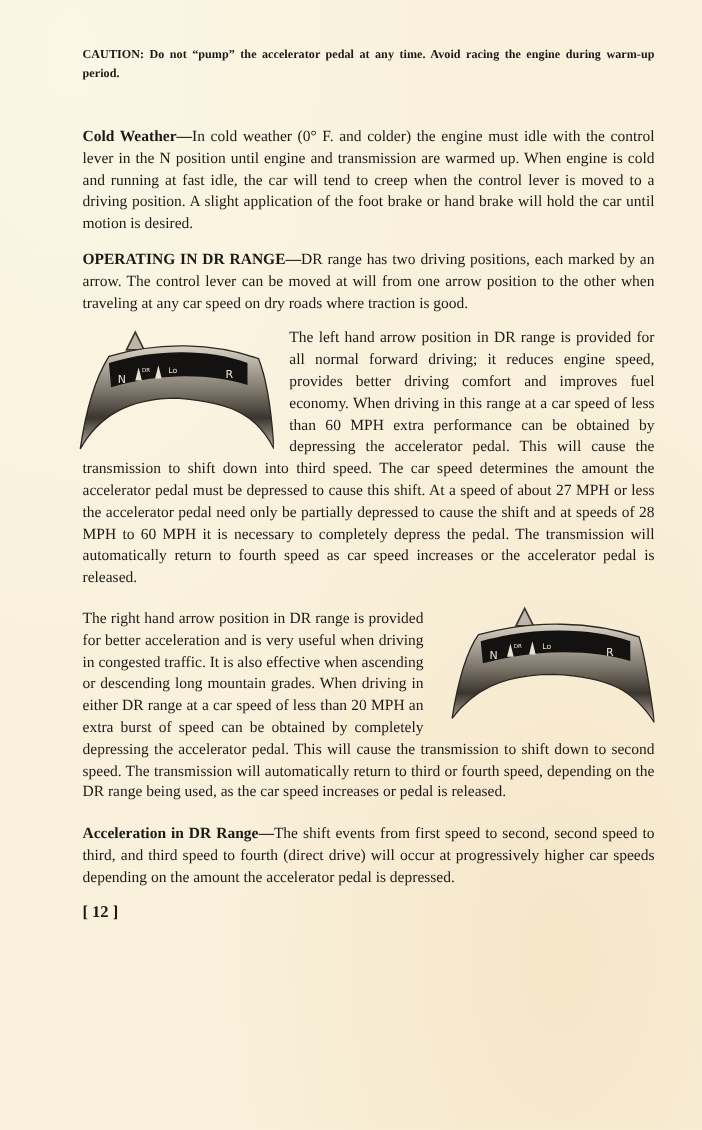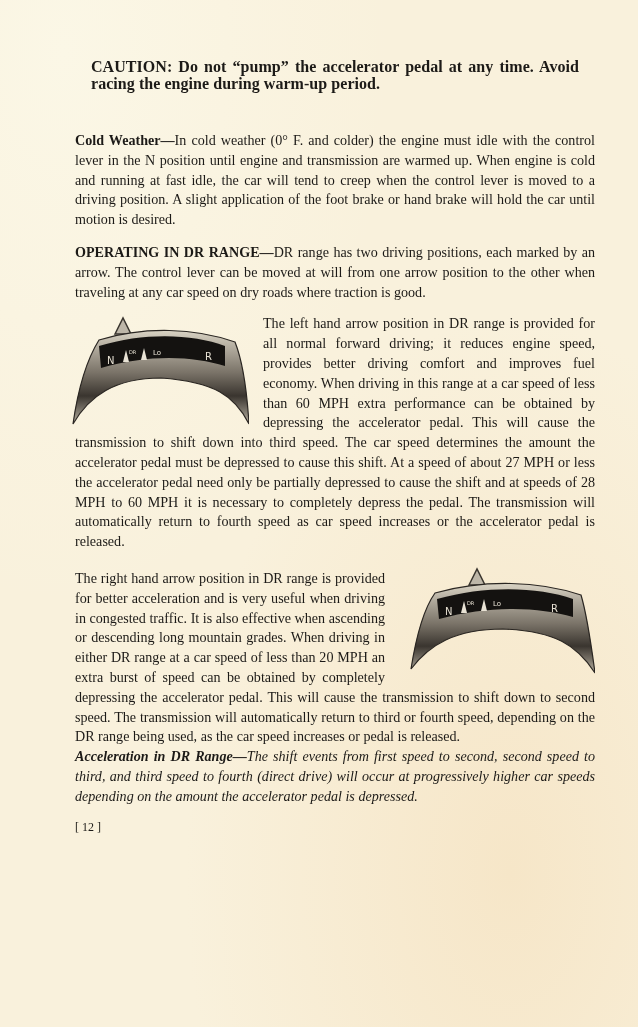--- a/index.html
+++ b/index.html
@@ -8,34 +8,34 @@
     background: #f9f1dc;
     background-image: radial-gradient(ellipse at 80% 85%, #f6e6c8 0%, rgba(246,230,200,0) 45%),
                       radial-gradient(ellipse at 10% 5%, #fbf7e6 0%, rgba(251,247,230,0) 40%);
     font-family: "Liberation Serif", "DejaVu Serif", serif;
     color: #1c1a17;
     position: relative;
     overflow: hidden;
   }
   .page { position: absolute; left: 75px; top: 42px; width: 520px; }
   .caution {
-    font-weight: bold; font-size: 16px; line-height: 17px; margin: 16px;
+    font-weight: bold; font-size: 11px; line-height: 17px; margin: 0;
     text-align: justify; letter-spacing: 0.05px;
   }
   p { margin: 0; font-size: 14.1px; line-height: 19.8px; text-align: justify; }
   .b { font-weight: bold; }
   .sec-cold { margin-top: 39px; }
   .sec-op { margin-top: 13px; }
   .fig-block { margin-top: 12px; }
   .left-fig { float: left; width: 184px; height: 120px; margin-right: 14px; margin-left: -10px; margin-top: -2px; }
   .right-fig { float: right; width: 190px; height: 112px; margin-left: 20px; margin-top: -4px; }
   .sec-right { margin-top: 17px; }
-  .sec-accel { margin-top: 0; font-style: italic; }
+  .sec-accel { margin-top: 18px; }
   .clear { clear: both; }
-  .page-num { margin-top: 13px; font-weight: normal; font-size: 12px; }
+  .page-num { margin-top: 13px; font-weight: bold; font-size: 15px; }
 </style>
 </head>
 <body>
 
 <div class="page">
 
   <p class="caution">CAUTION: Do not “pump” the accelerator pedal at any time. Avoid racing the engine during warm-up period.</p>
 
   <p class="sec-cold">
     <span class="b">Cold Weather—</span><span>In cold weather (0° F. and colder) the engine must idle with the control lever in the N position until engine and transmission are warmed up. When engine is cold and running at fast idle, the car will tend to creep when the control lever is moved to a driving position. A slight application of the foot brake or hand brake will hold the car until motion is desired.</span>

